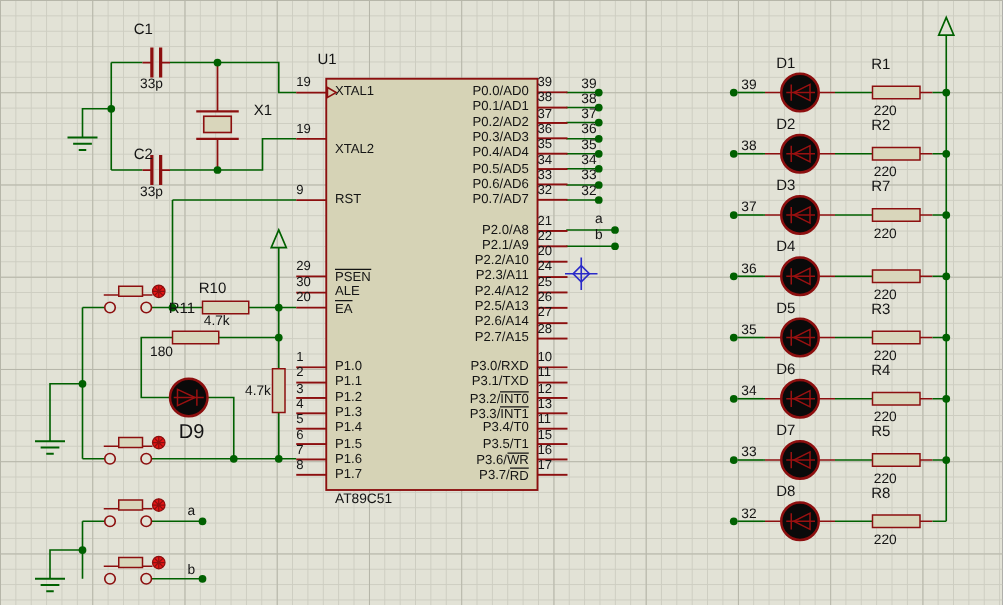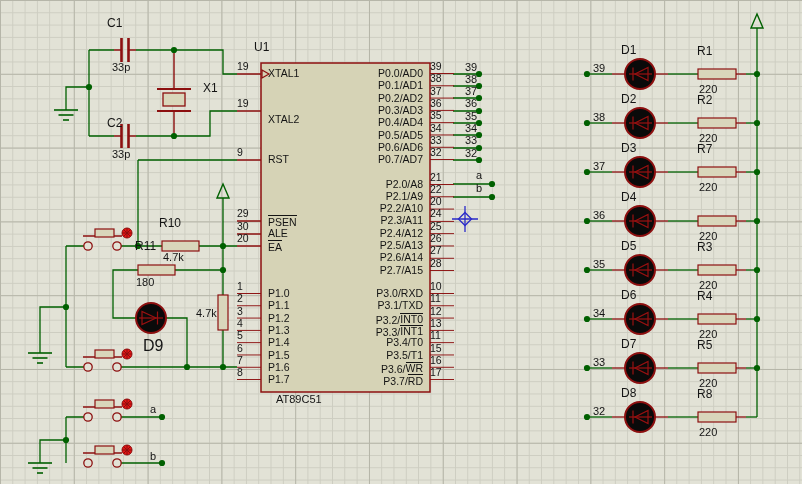--- a/index.html
+++ b/index.html
@@ -196,32 +196,32 @@
       <rect x="-4.6" y="-4.6" width="9.2" height="9.2" transform="rotate(45)"></rect>
     </g>
   </svg>
 
   <div class="pinstrip" style="left:430px;top:73.2px"></div>
   <div class="pinstrip" style="left:430px;top:183.7px"></div>
   <div class="pinstrip" style="left:430px;top:293.2px"></div>
   <div class="pinstrip" style="left:237px;top:293.2px"></div>
 
   <div class="lbl ref" style="left:254px;top:41px">U1</div>
-  <div class="lbl val" style="left:276px;top:394px">AT89C51</div>
+  <div class="lbl val" style="left:268px;top:394px">AT89C51</div>
 
   <div class="lbl ref" style="left:107px;top:17px">C1</div>
   <div class="lbl val" style="left:112px;top:62px">33p</div>
   <div class="lbl ref" style="left:107px;top:117px">C2</div>
   <div class="lbl val" style="left:112px;top:149px">33p</div>
   <div class="lbl ref" style="left:203px;top:82px">X1</div>
 
-  <div class="lbl ref" style="left:159px;top:217px">R10</div>
+  <div class="lbl ref" style="left:159px;top:224px">R10</div>
   <div class="lbl val" style="left:163px;top:252px">4.7k</div>
   <div class="lbl ref" style="left:135px;top:240px">R11</div>
-  <div class="lbl val" style="left:136px;top:277px">180</div>
+  <div class="lbl val" style="left:120px;top:277px">180</div>
   <div class="lbl val" style="left:196px;top:308px">4.7k</div>
   <div class="lbl big" style="left:143px;top:338px">D9</div>
 
   <div class="lbl net" style="left:150px;top:404px">a</div>
   <div class="lbl net" style="left:150px;top:451px">b</div>
   <div class="lbl net" style="left:476px;top:170px">a</div>
   <div class="lbl net" style="left:476px;top:183px">b</div>
 
   <div class="lbl pin ctr" style="left:237px;top:61px">19</div>
   <div class="lbl pin ctr" style="left:237px;top:98px">19</div>

